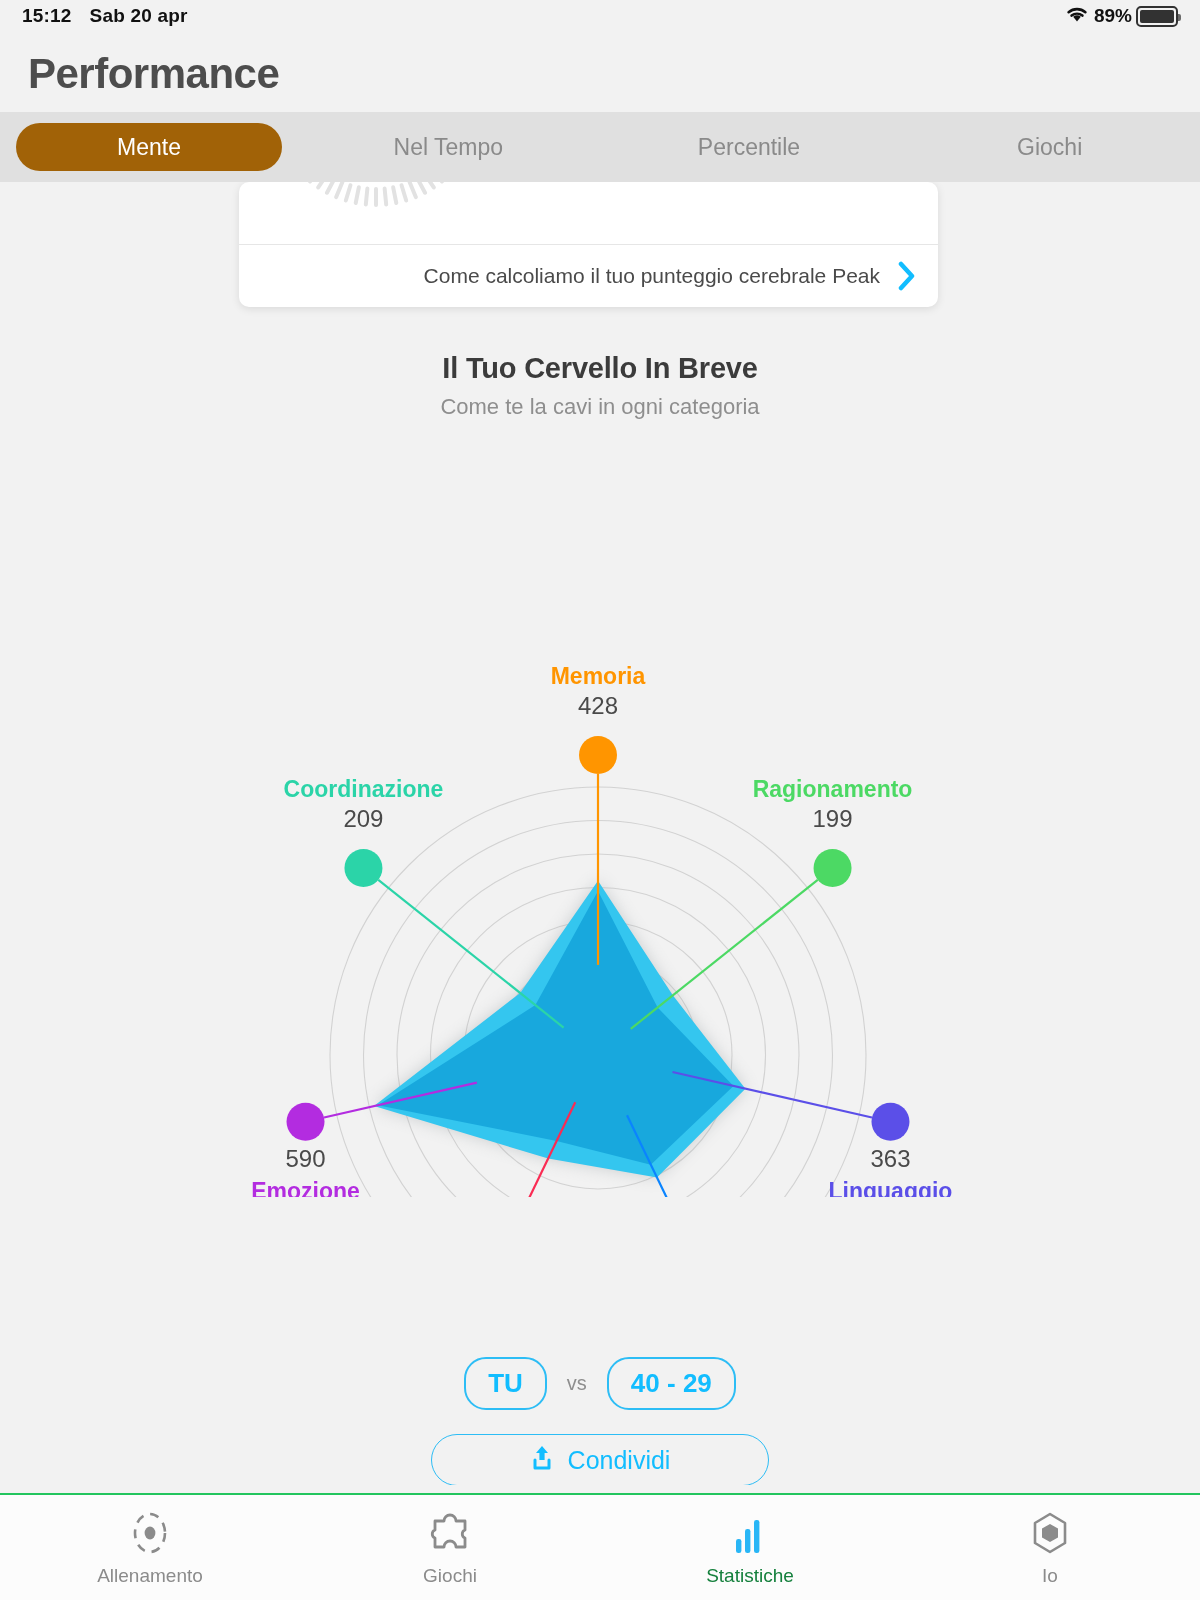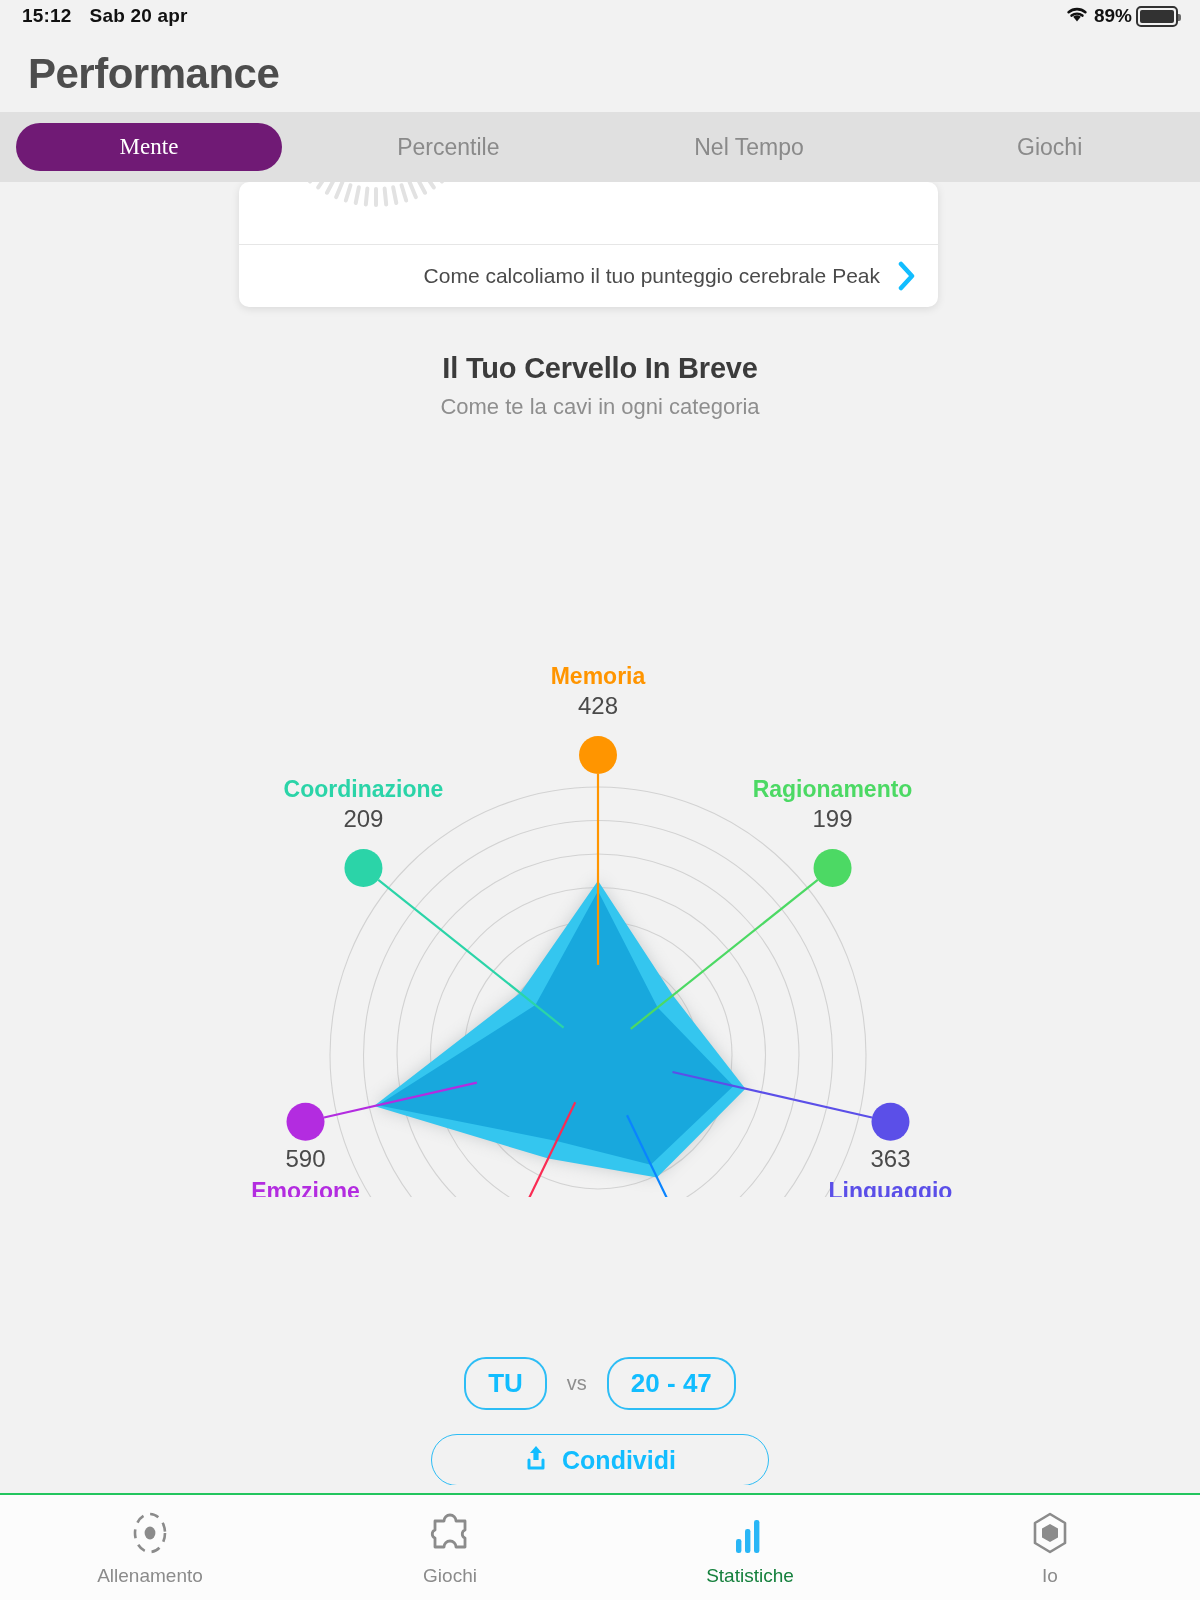--- a/index.html
+++ b/index.html
@@ -40,22 +40,22 @@
   
   .tabbar{
     height:70px;background:#e0e0e0;
     display:flex;align-items:center;
   }
   .tab{
     flex:1;text-align:center;font-size:23px;color:#8a8a8a;
     height:48px;line-height:48px;
   }
   .tab.active{
-    background:#701a75;color:#fff;border-radius:24px;
-    margin:0 16px;flex:0 0 266px;font-weight:normal;font-family:Liberation Serif, serif;
+    background:#a16207;color:#fff;border-radius:24px;
+    margin:0 16px;flex:0 0 266px;font-weight:normal;
   }
   
   .content{position:relative;height:1303px;overflow:hidden;background:#f2f2f2;}
   
   .card{
     position:absolute;left:239px;top:0px;width:699px;
     background:#fff;border-radius:10px;
     box-shadow:0 2px 8px rgba(0,0,0,.10);
     overflow:hidden;
   }
@@ -85,21 +85,21 @@
   .compare{
     position:absolute;top:1175px;width:100%;
     display:flex;align-items:center;justify-content:center;gap:20px;
   }
   .pill{
     border:2px solid #2dbdf5;border-radius:22px;
     color:#12bdff;font-size:26px;font-weight:bold;
     padding:9px 22px;background:transparent;box-sizing:border-box;
   }
   .vs{color:#8e8e8e;font-size:20px;}
-  .share-wrap{position:absolute;top:1252px;width:100%;display:flex;justify-content:center;font-weight:bold;}
+  .share-wrap{position:absolute;top:1252px;width:100%;display:flex;justify-content:center;}
   .share-btn{
     width:338px;height:52px;border:1.5px solid #2dbdf5;border-radius:26px;
     display:flex;align-items:center;justify-content:center;gap:14px;
     color:#12bdff;font-size:25px;background:transparent;box-sizing:border-box;
   }
   
   .bottomnav{
     position:absolute;left:0;bottom:0;width:1200px;height:105px;
     background:#fcfcfc;border-top:2px solid #22c55e;
     display:flex;align-items:center;
@@ -129,22 +129,22 @@
     <span class="batt">
         <i></i>
       </span>
   </span>
 </div>
 
 <div class="page-title">Performance</div>
 
 <div class="tabbar">
   <div class="tab active">Mente</div>
+  <div class="tab">Nel Tempo</div>
   <div class="tab">Percentile</div>
-  <div class="tab">Nel Tempo</div>
   <div class="tab">Giochi</div>
 </div>
 
 <div class="content">
 
   <div class="card">
     <div class="card-gauge">
       <div class="gauge-wrap">
         <svg width="230" height="230" viewBox="0 0 230 230" id="gaugeSvg">
             <line x1="115" y1="27" x2="115" y2="11" stroke="#2dc7f7" stroke-width="4" stroke-linecap="round"></line>
@@ -274,21 +274,21 @@
         <text x="294.52495561448814" y="729.7708649913483" text-anchor="middle" fill="#4a4a4a" font-size="24" font-family="&quot;Liberation Sans&quot;, sans-serif">590</text>
         <circle cx="352.4458916396853" cy="430.9589075863334" r="19" fill="#2bd4a8"></circle>
         <text x="352.4458916396853" y="359.9589075863334" text-anchor="middle" fill="#2bd4a8" font-size="23" font-weight="bold" font-family="&quot;Liberation Sans&quot;, sans-serif">Coordinazione</text>
         <text x="352.4458916396853" y="389.9589075863334" text-anchor="middle" fill="#4a4a4a" font-size="24" font-family="&quot;Liberation Sans&quot;, sans-serif">209</text>
       </svg>
   </div>
 
   <div class="compare">
     <div class="pill">TU</div>
     <div class="vs">vs</div>
-    <div class="pill">20 - 47</div>
+    <div class="pill">40 - 29</div>
   </div>
 
   <div class="share-wrap">
     <div class="share-btn">
       <span>
         <svg width="24" height="28" viewBox="0 0 24 28">
           <path d="M12 3 L18 10 L14.6 10 L14.6 17 L9.4 17 L9.4 10 L6 10 Z" fill="#12bdff"></path>
           <path d="M5 17 L5 25 L19 25 L19 17" stroke="#12bdff" stroke-width="3" fill="none" stroke-linecap="round" stroke-linejoin="round"></path>
         </svg>
       </span>

